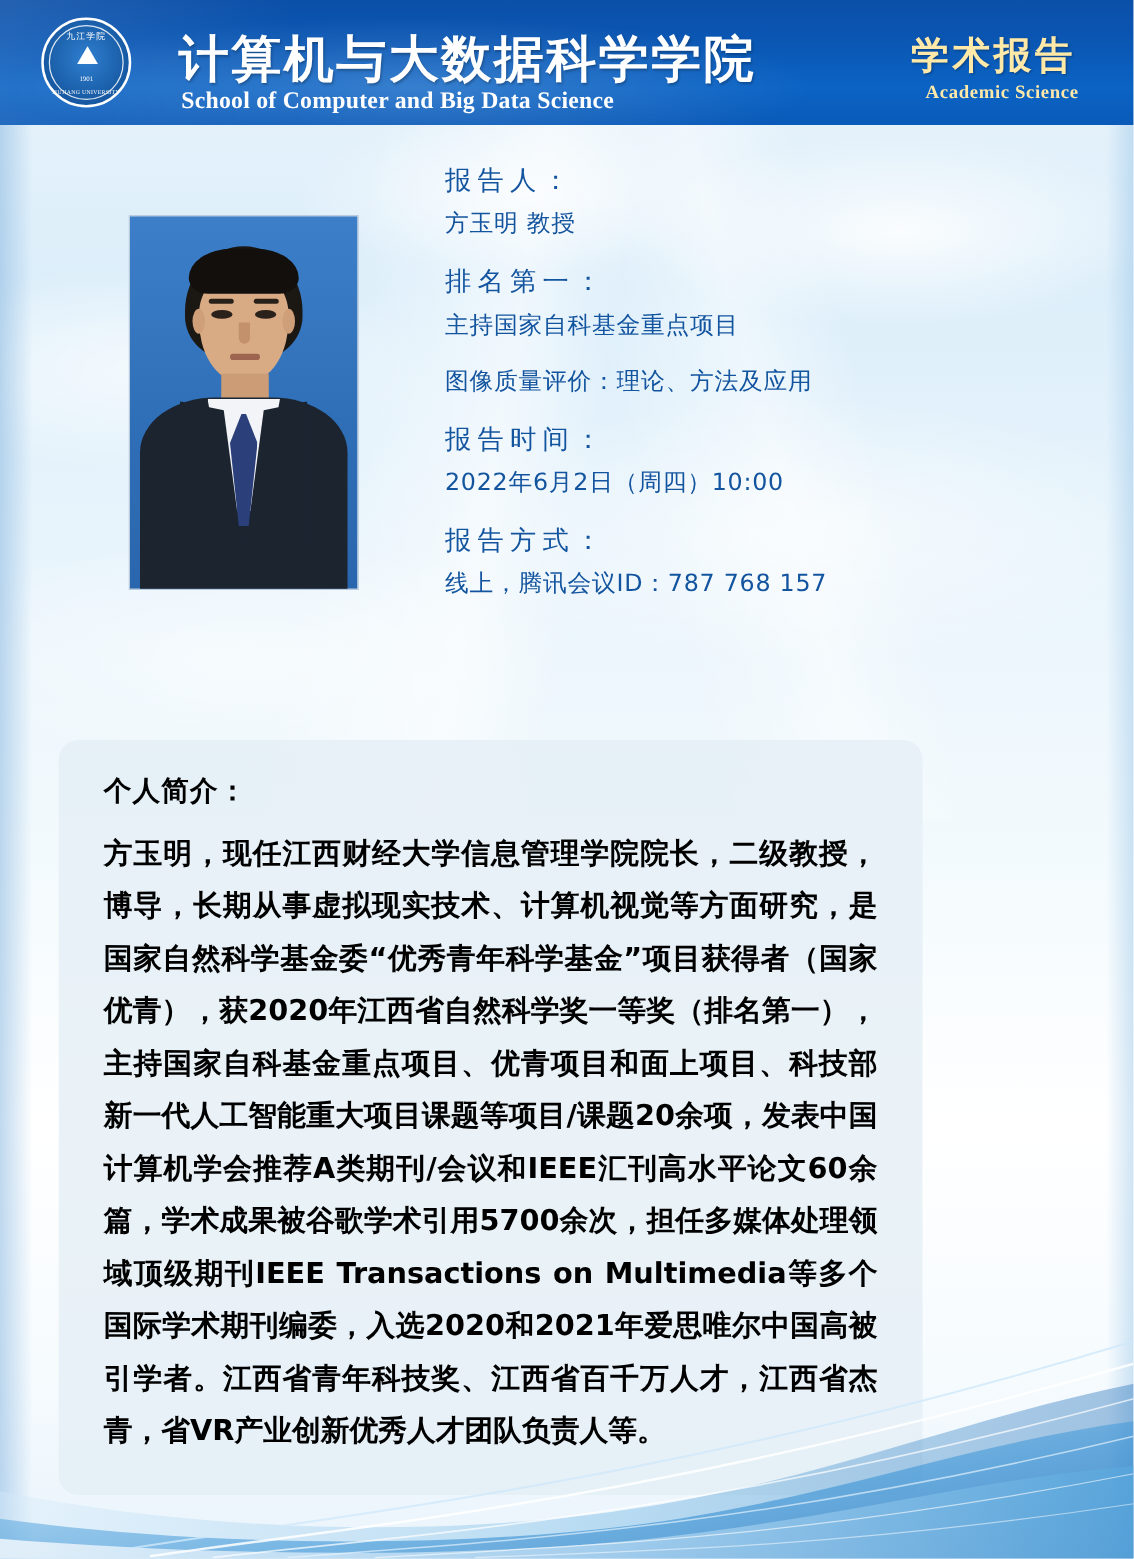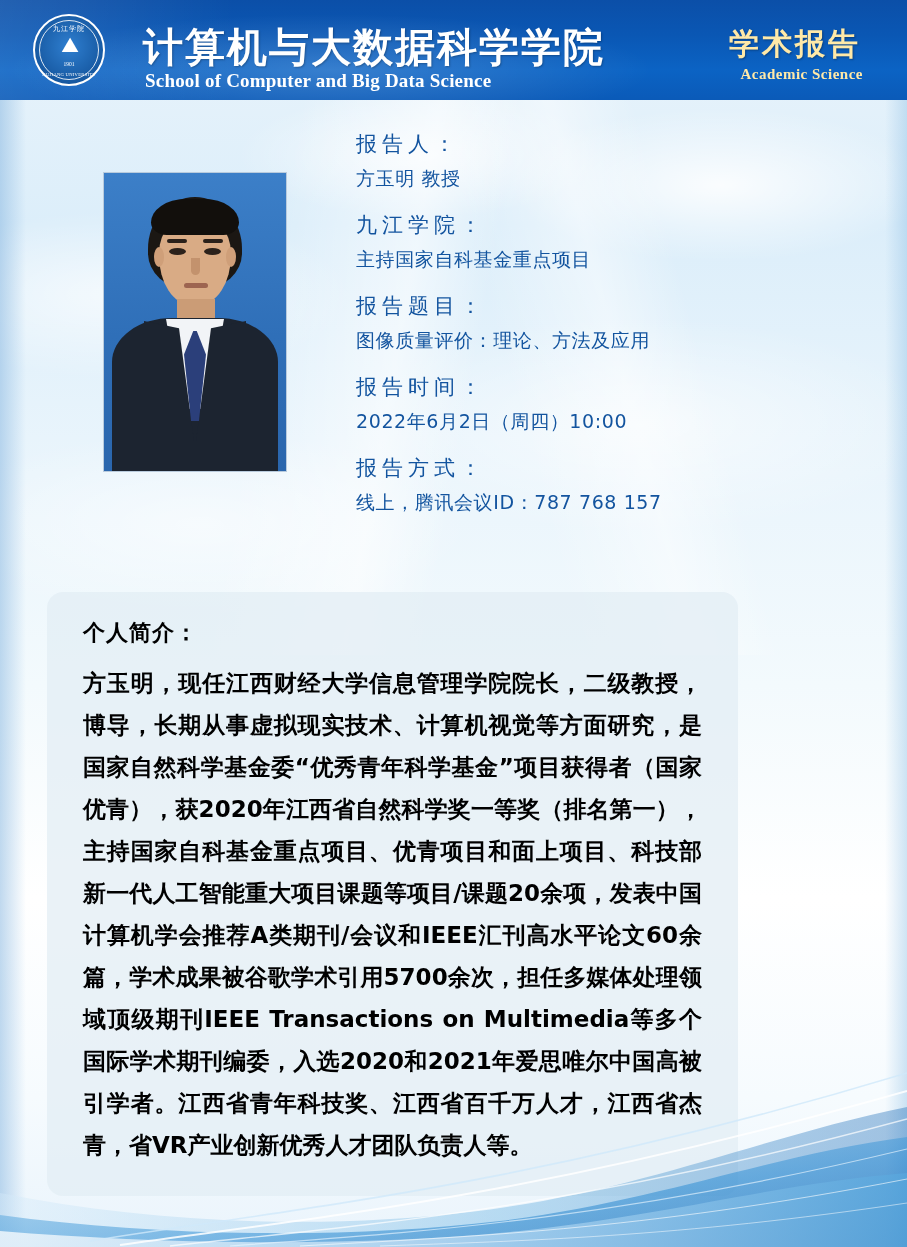--- a/index.html
+++ b/index.html
@@ -310,24 +310,23 @@
     <div class="shirt"></div>
     <div class="lapel-l"></div>
     <div class="lapel-r"></div>
     <div class="tie"></div>
   </div>
 
   <div class="info">
     <p class="info-label">报告人：</p>
     <p class="info-value">方玉明 教授</p>
 
-    <p class="info-label">九江学院：</p>
+    <p class="info-label">排名第一：</p>
     <p class="info-value">主持国家自科基金重点项目</p>
 
-    <p class="info-label">报告题目：</p>
     <p class="info-value">图像质量评价：理论、方法及应用</p>
 
     <p class="info-label">报告时间：</p>
     <p class="info-value">2022年6月2日（周四）10:00</p>
 
     <p class="info-label">报告方式：</p>
     <p class="info-value last">线上，腾讯会议ID：787 768 157</p>
   </div>
 
   <div class="bio">

